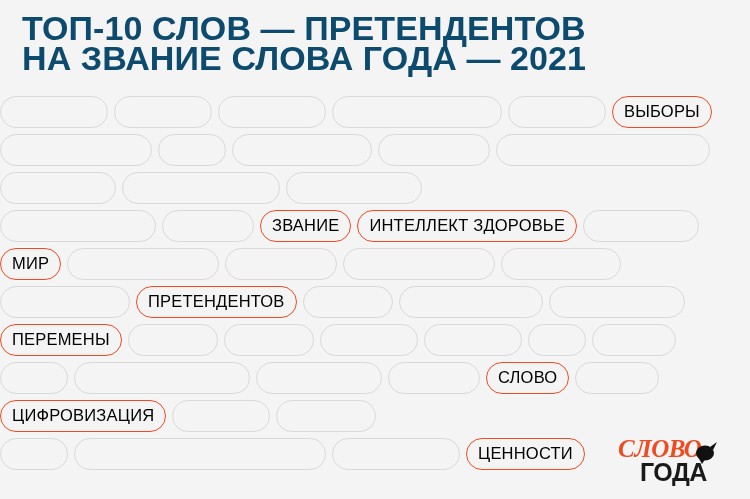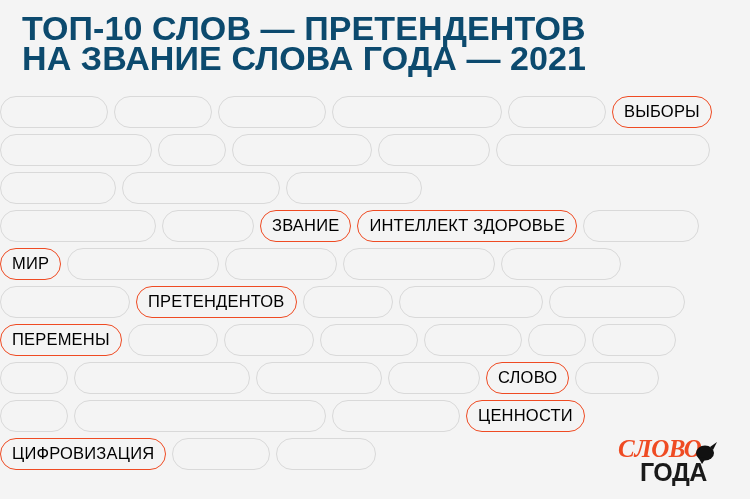--- a/index.html
+++ b/index.html
@@ -105,22 +105,22 @@
 
   <div class="rows" id="rows-container">
       <div class="pill-row"><div class="pill empty" style="width: 108px;"></div><div class="pill empty" style="width: 98px;"></div><div class="pill empty" style="width: 108px;"></div><div class="pill empty" style="width: 170px;"></div><div class="pill empty" style="width: 98px;"></div><div class="pill word"><span class="label">ВЫБОРЫ</span></div></div>
       <div class="pill-row"><div class="pill empty" style="width: 152px;"></div><div class="pill empty" style="width: 68px;"></div><div class="pill empty" style="width: 140px;"></div><div class="pill empty" style="width: 112px;"></div><div class="pill empty" style="width: 214px;"></div></div>
       <div class="pill-row"><div class="pill empty" style="width: 116px;"></div><div class="pill empty" style="width: 158px;"></div><div class="pill empty" style="width: 136px;"></div></div>
       <div class="pill-row"><div class="pill empty" style="width: 156px;"></div><div class="pill empty" style="width: 92px;"></div><div class="pill word"><span class="label">ЗВАНИЕ</span></div><div class="pill word"><span class="label">ИНТЕЛЛЕКТ ЗДОРОВЬЕ</span></div><div class="pill empty" style="width: 116px;"></div></div>
       <div class="pill-row"><div class="pill word"><span class="label">МИР</span></div><div class="pill empty" style="width: 152px;"></div><div class="pill empty" style="width: 112px;"></div><div class="pill empty" style="width: 152px;"></div><div class="pill empty" style="width: 120px;"></div></div>
       <div class="pill-row"><div class="pill empty" style="width: 130px;"></div><div class="pill word"><span class="label">ПРЕТЕНДЕНТОВ</span></div><div class="pill empty" style="width: 90px;"></div><div class="pill empty" style="width: 144px;"></div><div class="pill empty" style="width: 136px;"></div></div>
       <div class="pill-row"><div class="pill word"><span class="label">ПЕРЕМЕНЫ</span></div><div class="pill empty" style="width: 90px;"></div><div class="pill empty" style="width: 90px;"></div><div class="pill empty" style="width: 98px;"></div><div class="pill empty" style="width: 98px;"></div><div class="pill empty" style="width: 58px;"></div><div class="pill empty" style="width: 84px;"></div></div>
       <div class="pill-row"><div class="pill empty" style="width: 68px;"></div><div class="pill empty" style="width: 176px;"></div><div class="pill empty" style="width: 126px;"></div><div class="pill empty" style="width: 92px;"></div><div class="pill word"><span class="label">СЛОВО</span></div><div class="pill empty" style="width: 84px;"></div></div>
+      <div class="pill-row"><div class="pill word"><span class="label">ЦИФРОВИЗАЦИЯ</span></div><div class="pill empty" style="width: 98px;"></div><div class="pill empty" style="width: 100px;"></div></div>
       <div class="pill-row"><div class="pill empty" style="width: 68px;"></div><div class="pill empty" style="width: 252px;"></div><div class="pill empty" style="width: 128px;"></div><div class="pill word"><span class="label">ЦЕННОСТИ</span></div></div>
-      <div class="pill-row"><div class="pill word"><span class="label">ЦИФРОВИЗАЦИЯ</span></div><div class="pill empty" style="width: 98px;"></div><div class="pill empty" style="width: 100px;"></div></div>
     </div>
 
   <div class="logo">
     <svg viewBox="0 0 104 56" xmlns="http://www.w3.org/2000/svg" aria-hidden="true">
       <text id="logo-top" x="0" y="26" font-family="Liberation Serif, serif" font-size="25" font-weight="700" font-style="italic" fill="#ef4b23" letter-spacing="-0.5">СЛОВО</text>
       <text id="logo-bottom" x="22" y="50" font-family="Liberation Sans, sans-serif" font-size="25" font-weight="700" fill="#1a1a1a" letter-spacing="-0.5">ГОДА</text>
       <g>
         <ellipse cx="87" cy="22" rx="9" ry="7.5" fill="#111111"></ellipse>
         <path d="M92 16 L99 11 L95 19 Z" fill="#111111"></path>
         <path d="M80 26 L84 33 L88 27 Z" fill="#111111"></path>

